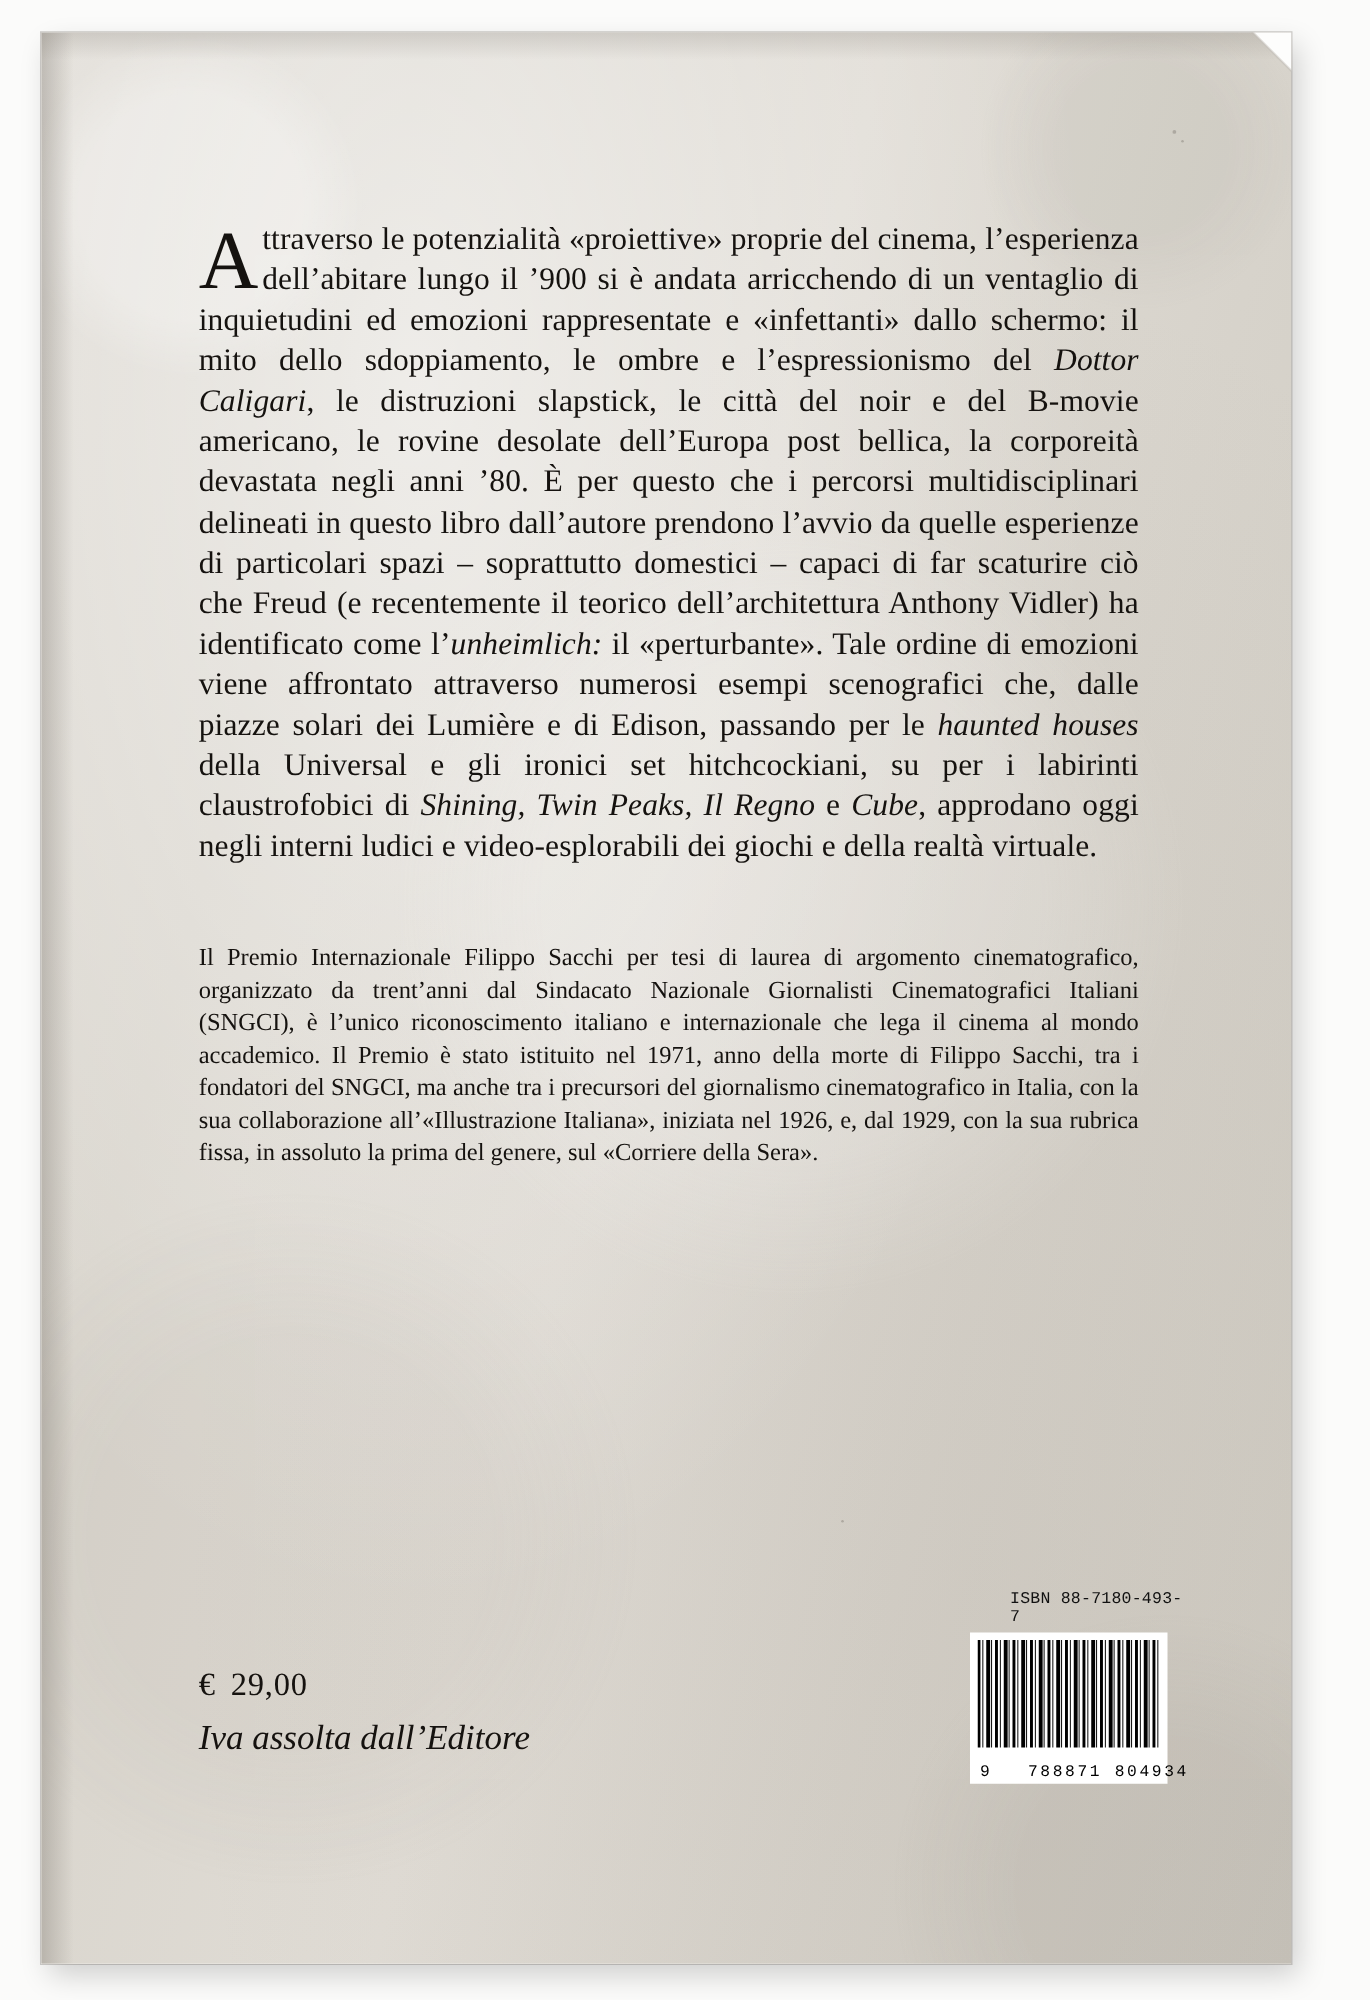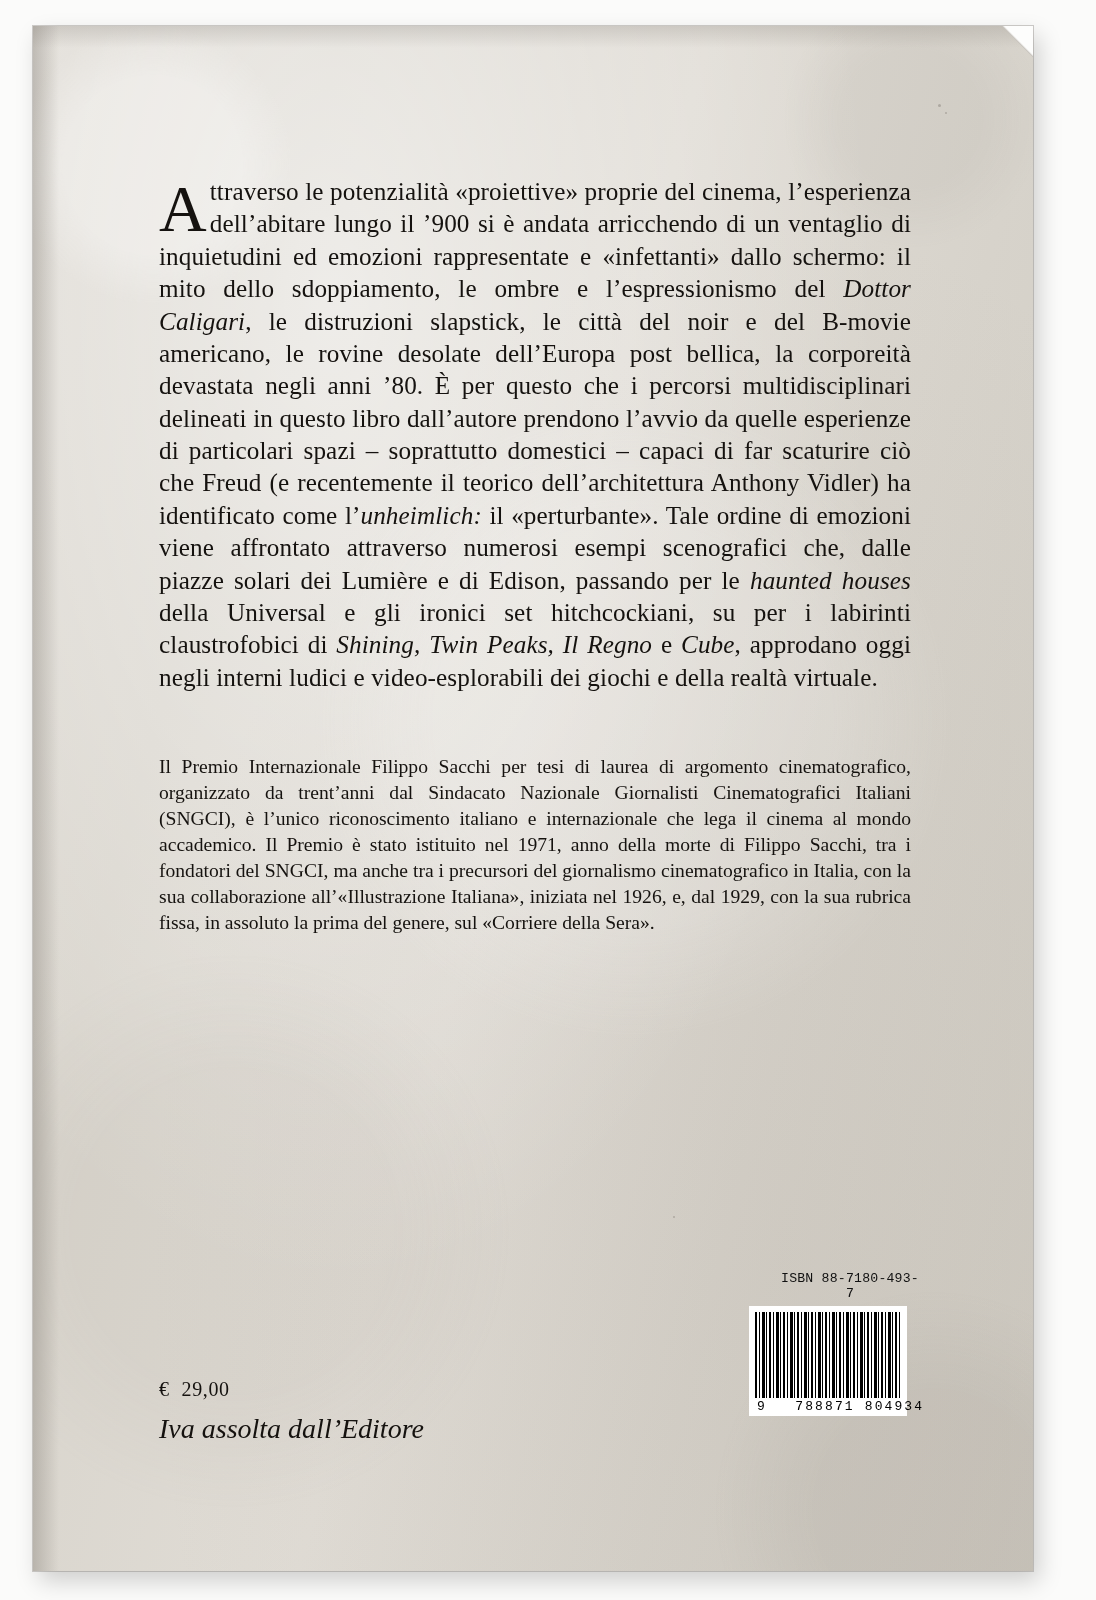--- a/index.html
+++ b/index.html
@@ -136,38 +136,36 @@
   }
 
   
   .price-block {
     position: absolute;
     left: 126px;
     top: 1307px;
     color: #15120f;
   }
   .price {
-    font-size: 20px;
+    font-size: 26px;
     letter-spacing: 0.6px;
-    margin-top: 45px;
   }
   .price .cur { margin-right: 12px; }
   .vat {
     margin-top: 12px;
     font-size: 28px;
     font-style: italic;
   }
 
   
   .barcode-wrap {
     position: absolute;
-    left: 716px;
+    left: 743px;
     top: 1245px;
     width: 170px;
-    text-align: center;
   }
   .isbn-label {
     font-family: "Liberation Mono", monospace;
     font-size: 13.2px;
     letter-spacing: 0.2px;
     color: #111;
     margin-bottom: 5px;
     margin-left: 32px;
   }
   .barcode-box {
@@ -194,21 +192,21 @@
     align-items: flex-end;
     font-family: "Liberation Mono", monospace;
     font-size: 13px;
     color: #000;
     letter-spacing: 0.5px;
     margin-top: 1px;
     padding: 0 2px;
   }
   .barcode-digits .lead { margin-right: 4px; }
   .barcode-digits .g1 { letter-spacing: 2.1px; margin-left: 26px; }
-  .barcode-digits .g2 { letter-spacing: 2.1px; margin-left: 10px; }
+  .barcode-digits .g2 { letter-spacing: 2.1px; margin-left: 10px; margin-top: 11px; }
 
   
   .speck {
     position: absolute;
     background: rgba(90,84,76,0.30);
     border-radius: 50%;
     pointer-events: none;
   }
 </style>
 </head>

